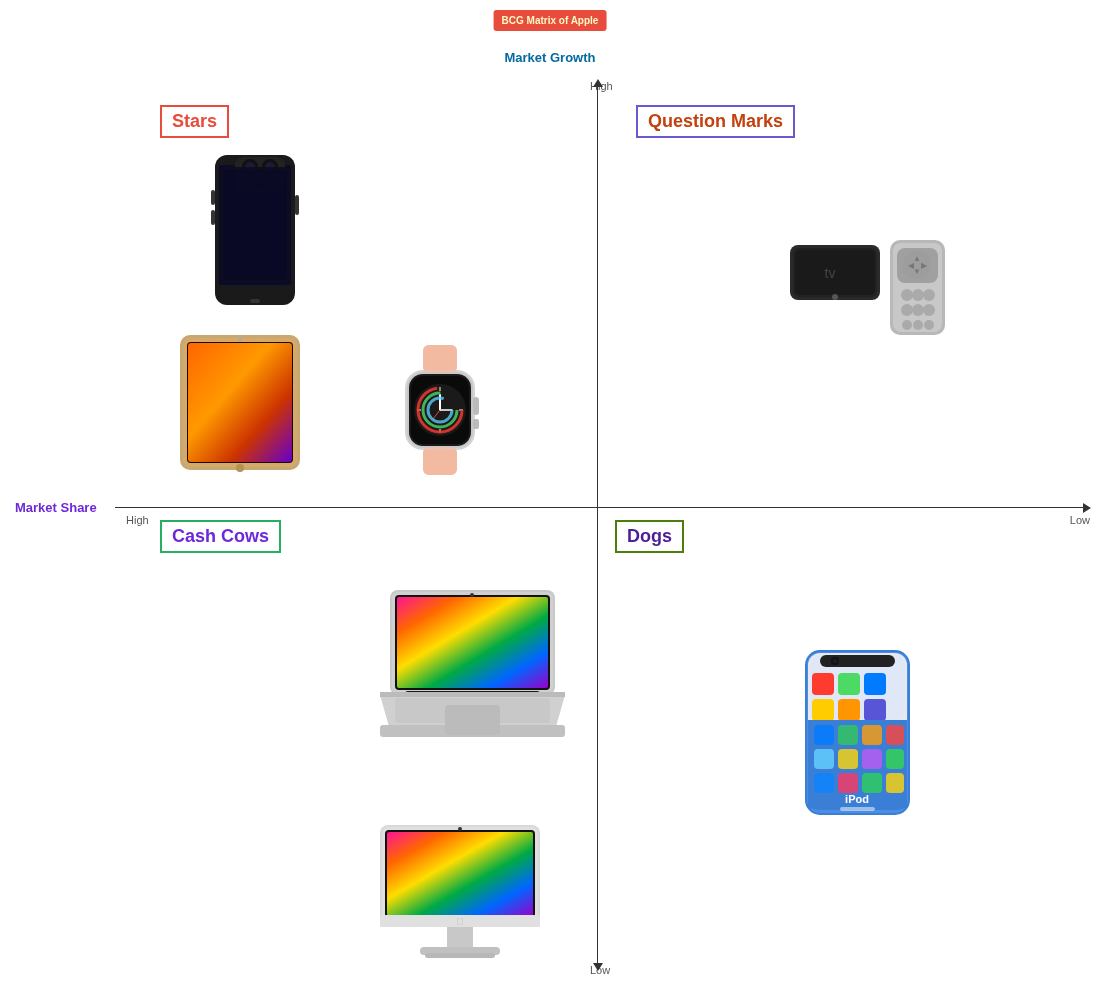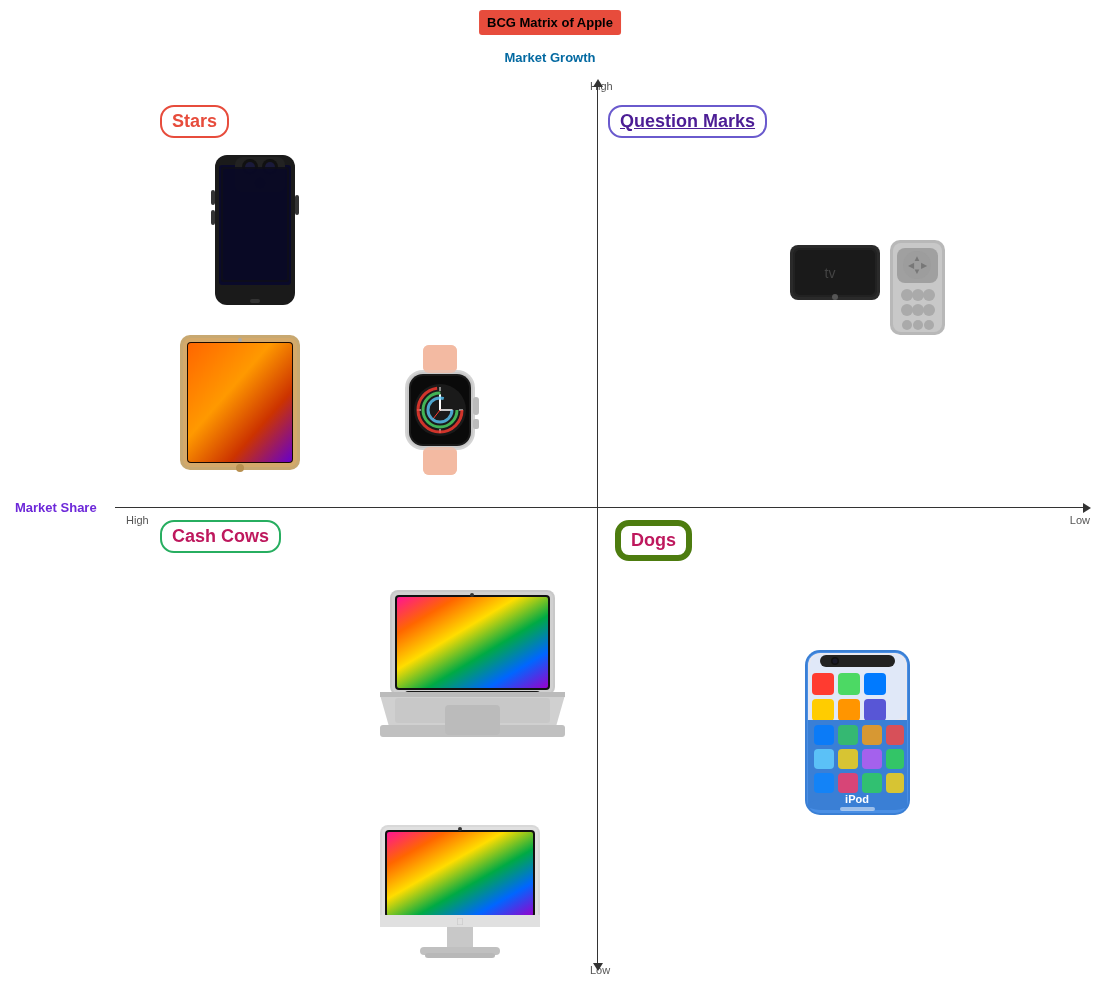--- a/index.html
+++ b/index.html
@@ -11,23 +11,23 @@
       position: relative;
       overflow: hidden;
     }
 
     #title-btn {
       position: absolute;
       top: 10px;
       left: 50%;
       transform: translateX(-50%);
       background: #e74c3c;
-      color: #000000;
+      color: #fef9c3;
       padding: 5px 8px;
-      font-size: 13px;
+      font-size: 10px;
       font-weight: bold;
       border-radius: 3px;
       white-space: nowrap;
     }
 
     #market-growth-label {
       position: absolute;
       top: 50px;
       left: 50%;
       transform: translateX(-50%);
@@ -124,50 +124,48 @@
       font-size: 11px;
       color: #555;
     }
 
     
     .quadrant-label {
       position: absolute;
       font-size: 18px;
       font-weight: bold;
       padding: 4px 10px;
-      border-radius: 14px;
     }
 
     #stars-label {
       top: 105px;
       left: 160px;
       color: #e74c3c;
       border: 2px solid #e74c3c;
     }
 
     #question-marks-label {
       top: 105px;
-      left: 608px;
-      color: #4c1d95;
+      left: 636px;
+      color: #c2410c;
       border: 2px solid #6a5acd;
-      text-decoration: underline;
     }
 
     #cash-cows-label {
       top: 520px;
       left: 160px;
-      color: #be185d;
+      color: #6d28d9;
       border: 2px solid #27ae60;
     }
 
     #dogs-label {
       top: 520px;
       left: 615px;
-      color: #be185d;
-      border: 6px solid #4d7c0f;
+      color: #4c1d95;
+      border: 2px solid #4d7c0f;
       text-align: right;
     }
 
     
     .product {
       position: absolute;
     }
 
     
     #iphone {

